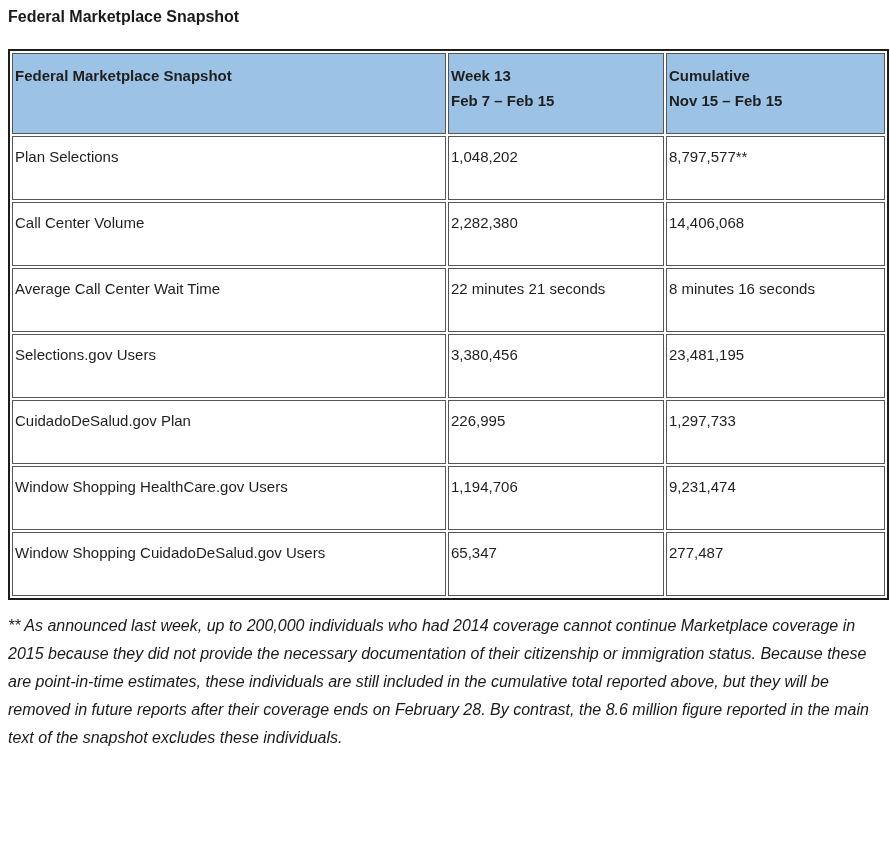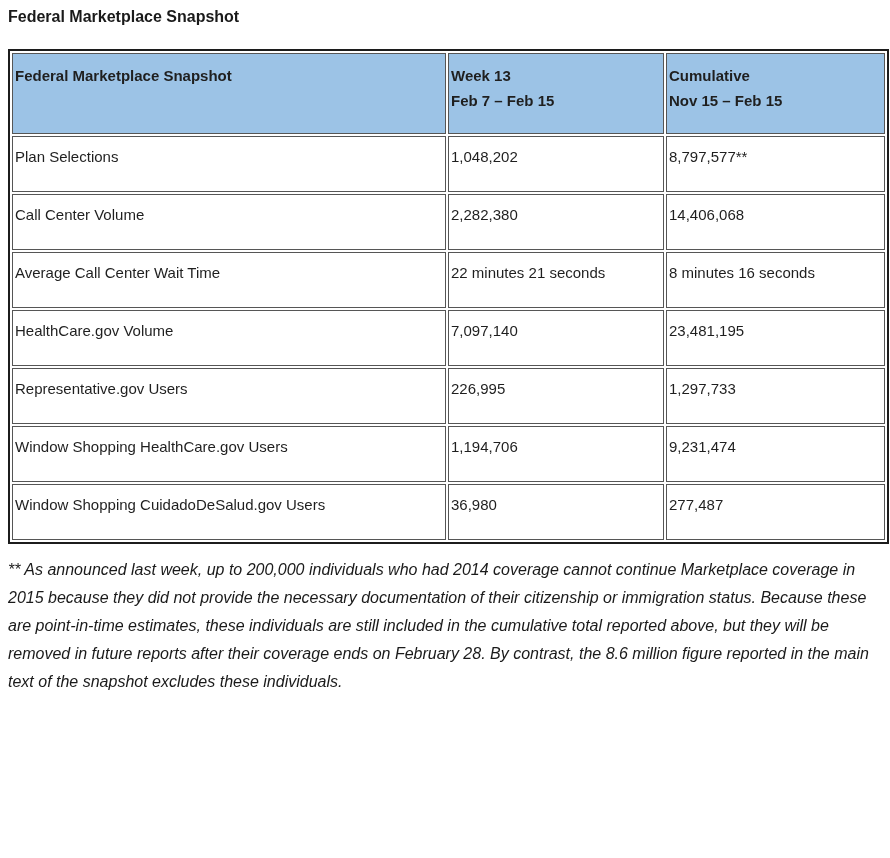--- a/index.html
+++ b/index.html
@@ -46,21 +46,21 @@
     line-height: 25px;
     overflow: hidden;
   }
   table.snapshot th {
     background: var(--header-bg);
     font-weight: bold;
     height: 81px;
     padding-top: 9px;
   }
   table.snapshot td {
-    height: 56px;
+    height: 64px;
   }
   .col-label  { width: 434px; }
   .col-week   { width: 216px; }
   .col-cumul  { width: 219px; }
   .footnote {
     width: 874px;
     margin-top: 12px;
     font-size: 16px;
     font-style: italic;
     line-height: 28px;
@@ -105,37 +105,37 @@
         <td>Call Center Volume</td>
         <td>2,282,380</td>
         <td>14,406,068</td>
       </tr>
       <tr>
         <td>Average Call Center Wait Time</td>
         <td>22 minutes 21 seconds</td>
         <td>8 minutes 16 seconds</td>
       </tr>
       <tr>
-        <td>HealthCare.gov Volume</td>
-        <td>7,097,140</td>
+        <td>Selections.gov Users</td>
+        <td>3,380,456</td>
         <td>23,481,195</td>
       </tr>
       <tr>
-        <td>Representative.gov Users</td>
+        <td>CuidadoDeSalud.gov Plan</td>
         <td>226,995</td>
         <td>1,297,733</td>
       </tr>
       <tr>
         <td>Window Shopping HealthCare.gov Users</td>
         <td>1,194,706</td>
         <td>9,231,474</td>
       </tr>
       <tr>
         <td>Window Shopping CuidadoDeSalud.gov Users</td>
-        <td>36,980</td>
+        <td>65,347</td>
         <td>277,487</td>
       </tr>
     </tbody>
   </table>
 
   <p class="footnote">** As announced last week, up to 200,000 individuals who had 2014 coverage cannot continue Marketplace coverage in 2015 because they did not provide the necessary documentation of their citizenship or immigration status. Because these are point-in-time estimates, these individuals are still included in the cumulative total reported above, but they will be removed in future reports after their coverage ends on February 28. By contrast, the 8.6 million figure reported in the main text of the snapshot excludes these individuals.</p>
 
 </div>
 
 </body></html>

